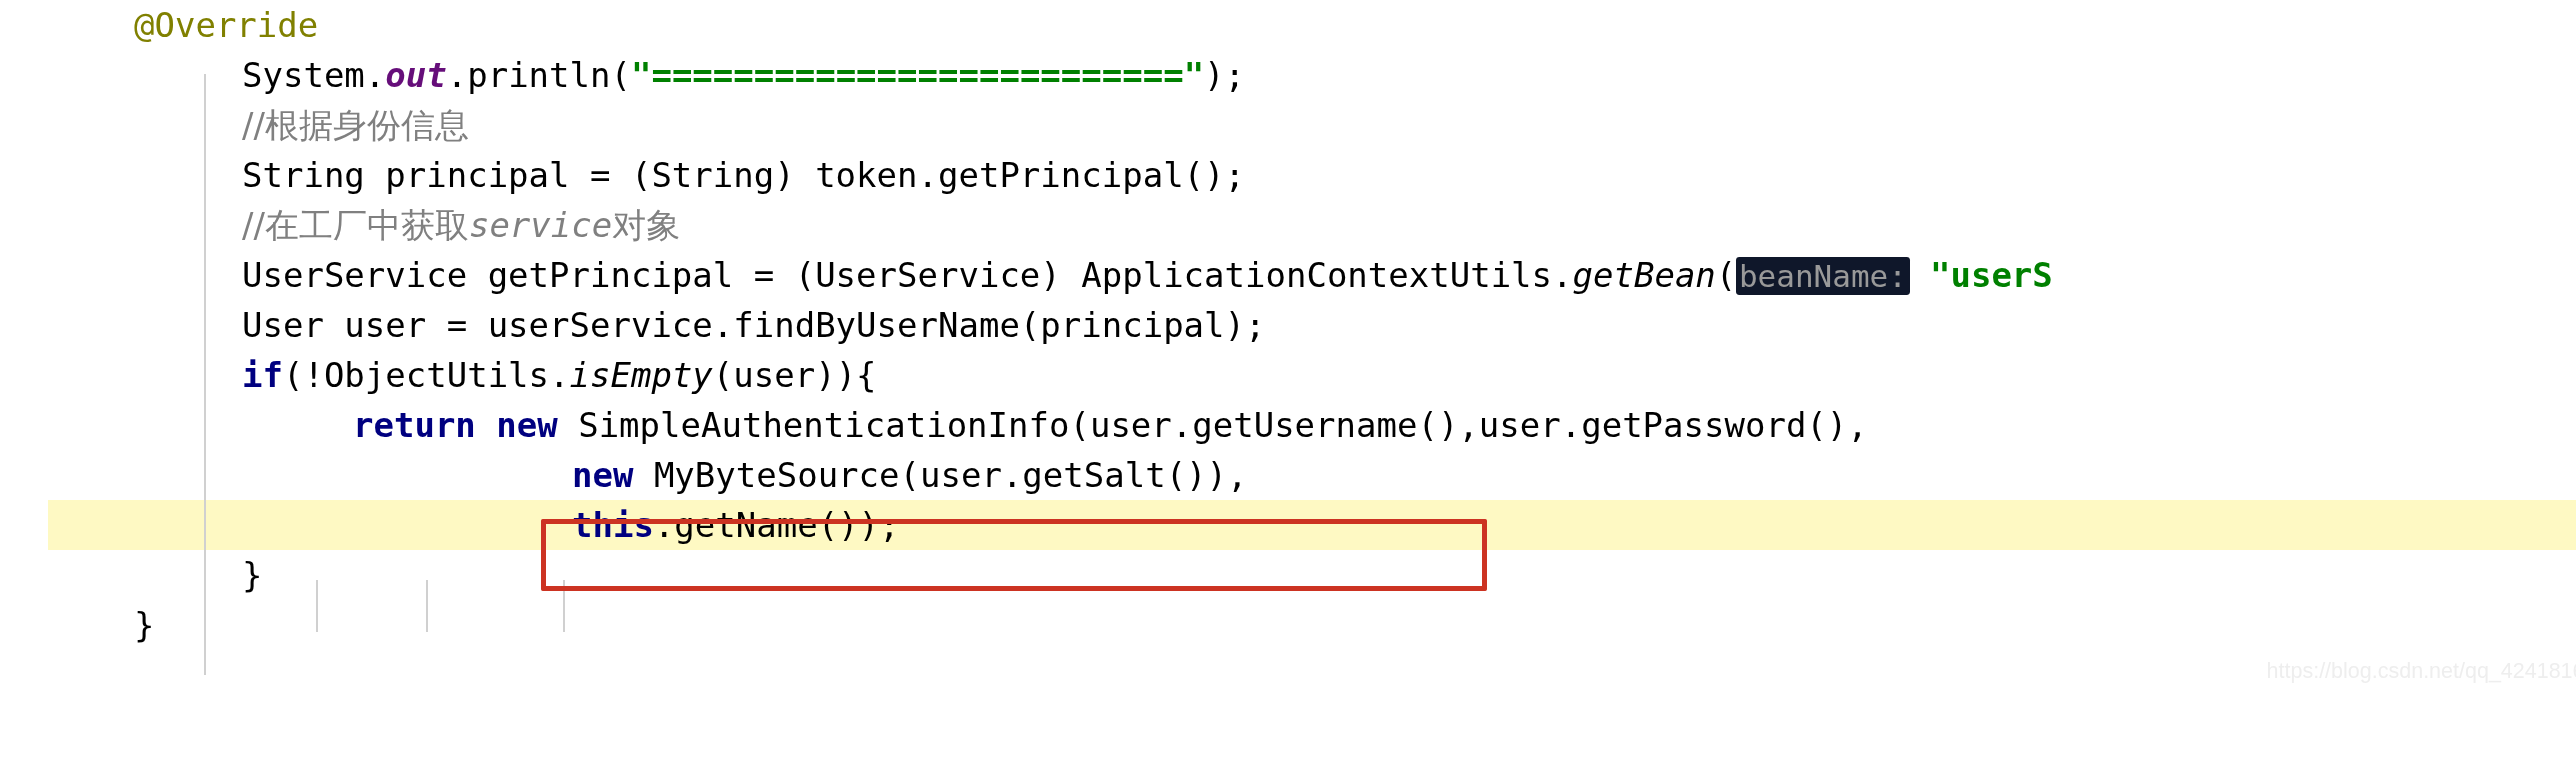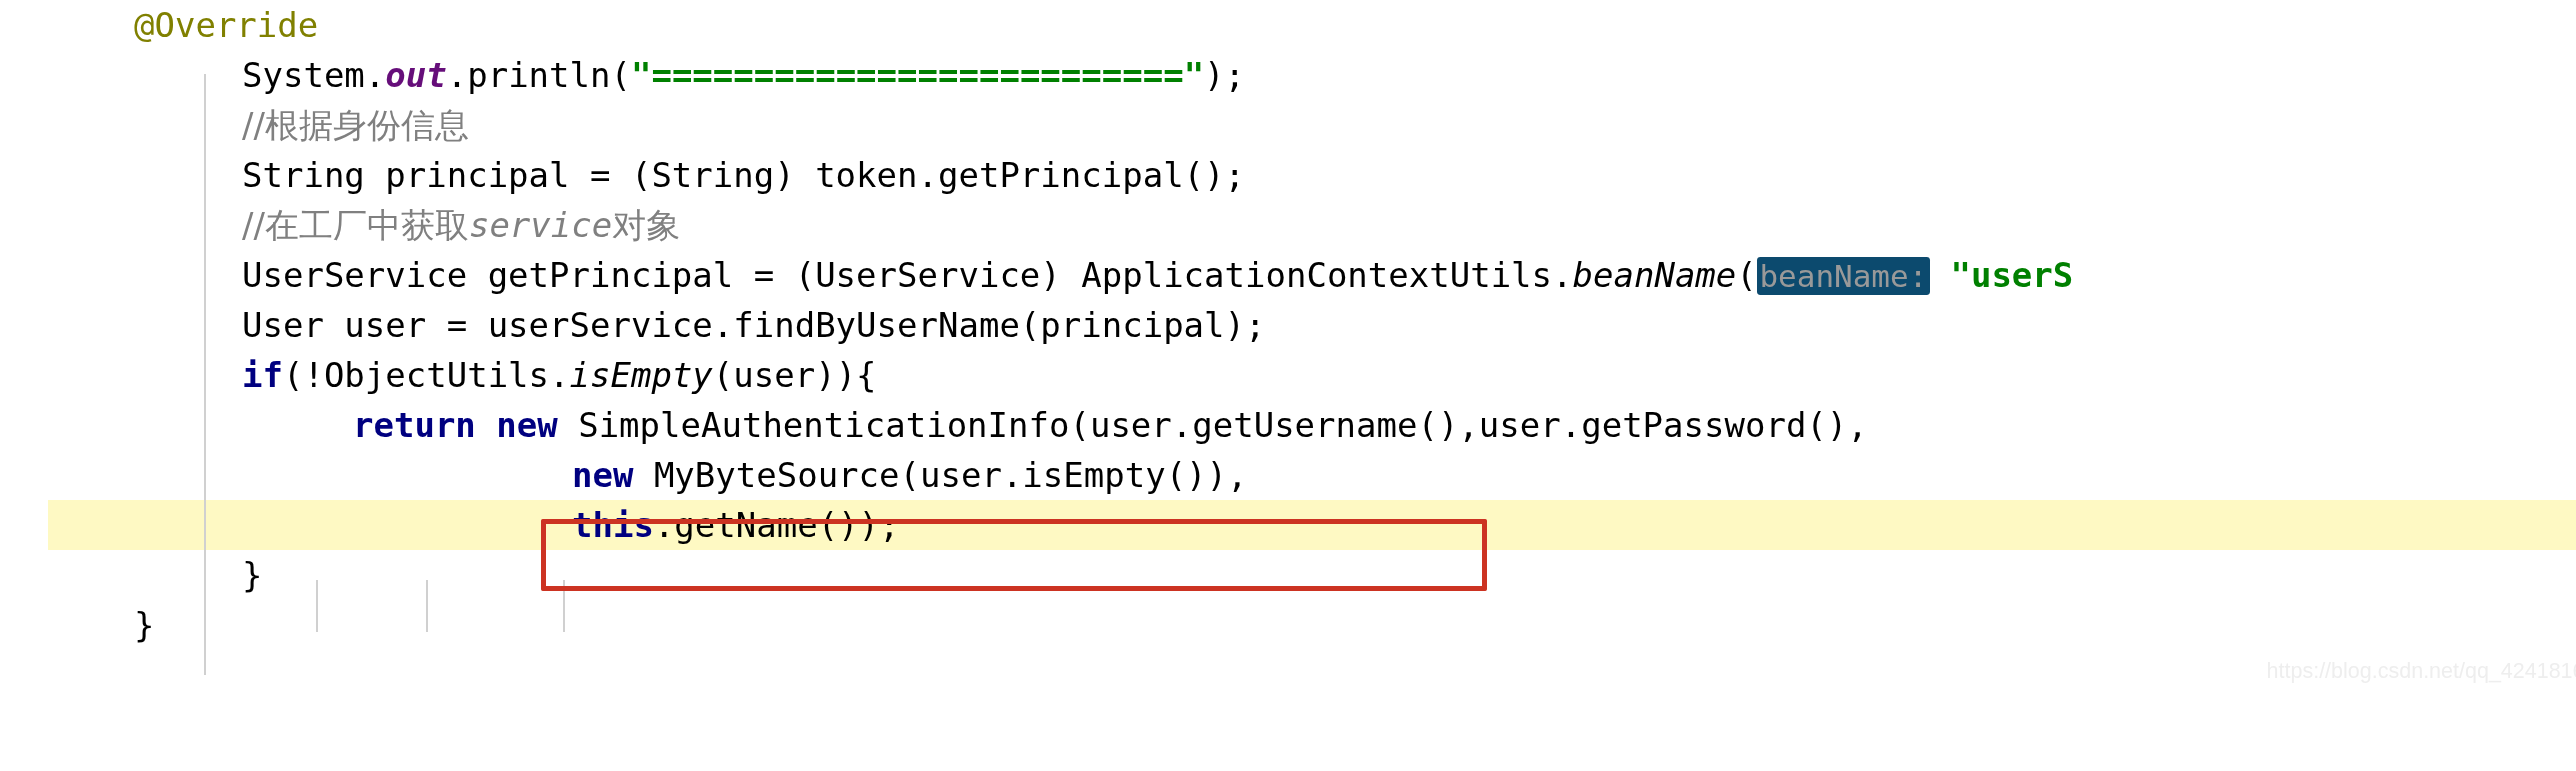--- a/index.html
+++ b/index.html
@@ -59,21 +59,21 @@
   .t-plain     { color: #000000; }
   .t-keyword   { color: #000080; font-weight: bold; }
   .t-annot     { color: #808000; }
   .t-string    { color: #008000; font-weight: bold; }
   .t-comment   { color: #808080; font-style: normal; }
   .t-comment-i { color: #808080; font-style: italic; }
   .t-static    { color: #660e7a; font-weight: bold; font-style: italic; }
   .t-staticmet { color: #000000; font-style: italic; }
   .t-hint {
     color: #999999;
-    background: #0c4a6e;
+    background: #0f172a;
     font-style: normal;
     font-size: 31px;
     border-radius: 3.4px;
     padding: 0.9px 2.6px;
   }
 
   
   .indent-guide {
     position: absolute;
     width: 1.7px;
@@ -150,25 +150,25 @@
       <div class="indent-guide" style="left: 378px; top: 580px; height: 52px;"></div>
       <div class="indent-guide" style="left: 515px; top: 580px; height: 52px;"></div>
     </div>
 
   <div id="code-surface">
       <div class="code-line" style="top: 0px;"><span class="ln-text" style="margin-left: 86px;"><span class="t-annot">@Override</span></span></div>
       <div class="code-line" style="top: 0px;"><span class="ln-text" style="margin-left: 194px;"><span class="t-plain">System.</span><span class="t-static">out</span><span class="t-plain">.println(</span><span class="t-string">"=========================="</span><span class="t-plain">);</span></span></div>
       <div class="code-line" style="top: 0px;"><span class="ln-text" style="margin-left: 194px;"><span class="t-comment cjk">//根据身份信息</span></span></div>
       <div class="code-line" style="top: 0px;"><span class="ln-text" style="margin-left: 194px;"><span class="t-plain">String principal = (String) token.getPrincipal();</span></span></div>
       <div class="code-line" style="top: 0px;"><span class="ln-text" style="margin-left: 194px;"><span class="t-comment cjk">//在工厂中获取</span><span class="t-comment-i">service</span><span class="t-comment cjk">对象</span></span></div>
-      <div class="code-line" style="top: 0px;"><span class="ln-text" style="margin-left: 194px;"><span class="t-plain">UserService getPrincipal = (UserService) ApplicationContextUtils.</span><span class="t-staticmet">beanName</span><span class="t-plain">(</span><span class="t-hint">beanName:</span><span class="t-plain"> </span><span class="t-string">"userS</span></span></div>
+      <div class="code-line" style="top: 0px;"><span class="ln-text" style="margin-left: 194px;"><span class="t-plain">UserService getPrincipal = (UserService) ApplicationContextUtils.</span><span class="t-staticmet">getBean</span><span class="t-plain">(</span><span class="t-hint">beanName:</span><span class="t-plain"> </span><span class="t-string">"userS</span></span></div>
       <div class="code-line" style="top: 0px;"><span class="ln-text" style="margin-left: 194px;"><span class="t-plain">User user = userService.findByUserName(principal);</span></span></div>
       <div class="code-line" style="top: 0px;"><span class="ln-text" style="margin-left: 194px;"><span class="t-keyword">if</span><span class="t-plain">(!ObjectUtils.</span><span class="t-staticmet">isEmpty</span><span class="t-plain">(user)){</span></span></div>
       <div class="code-line" style="top: 0px;"><span class="ln-text" style="margin-left: 305px;"><span class="t-keyword">return new</span><span class="t-plain"> SimpleAuthenticationInfo(user.getUsername(),user.getPassword(),</span></span></div>
-      <div class="code-line" style="top: 0px;"><span class="ln-text" style="margin-left: 524px;"><span class="t-keyword">new</span><span class="t-plain"> MyByteSource(user.isEmpty()),</span></span></div>
+      <div class="code-line" style="top: 0px;"><span class="ln-text" style="margin-left: 524px;"><span class="t-keyword">new</span><span class="t-plain"> MyByteSource(user.getSalt()),</span></span></div>
       <div class="code-line caret-row" style="top: 0px;"><span class="ln-text" style="margin-left: 524px;"><span class="t-keyword">this</span><span class="t-plain">.getName());</span></span></div>
       <div class="code-line" style="top: 0px;"><span class="ln-text" style="margin-left: 194px;"><span class="t-plain">}</span></span></div>
       <div class="code-line" style="top: 0px;"><span class="ln-text" style="margin-left: 86px;"><span class="t-plain">}</span></span></div>
     </div>
 
   <div id="red-box" style="left: 493px; top: 519px; width: 936px; height: 62px; border-color: rgb(204, 51, 34);"></div>
 
   <div id="marker-strip">
       <div class="gutter-marker" style="top: 492px;"></div>
     </div>

